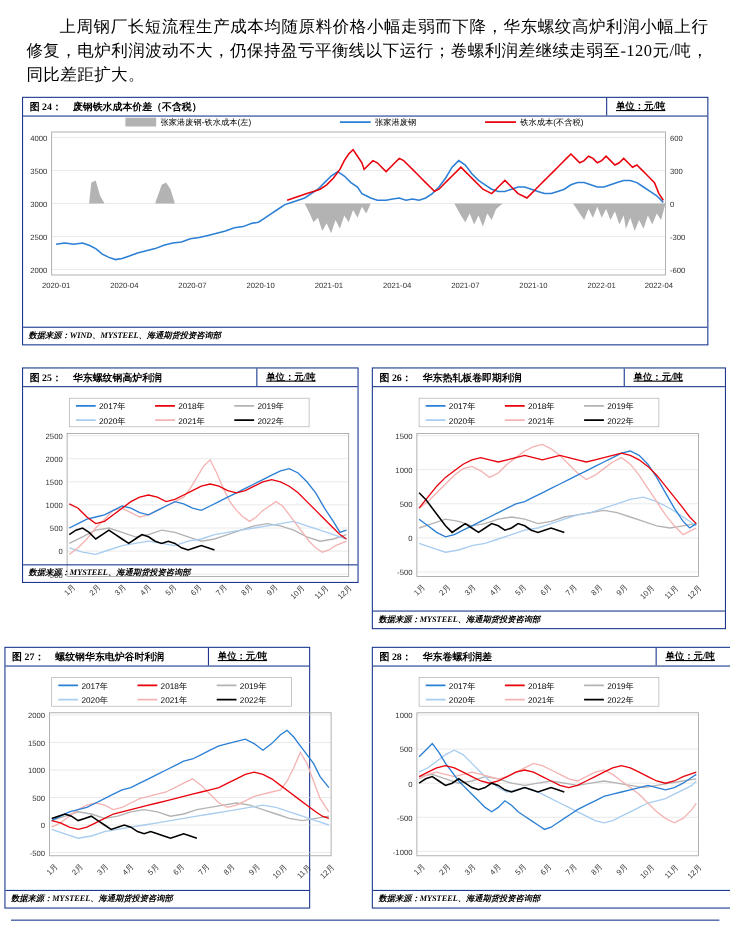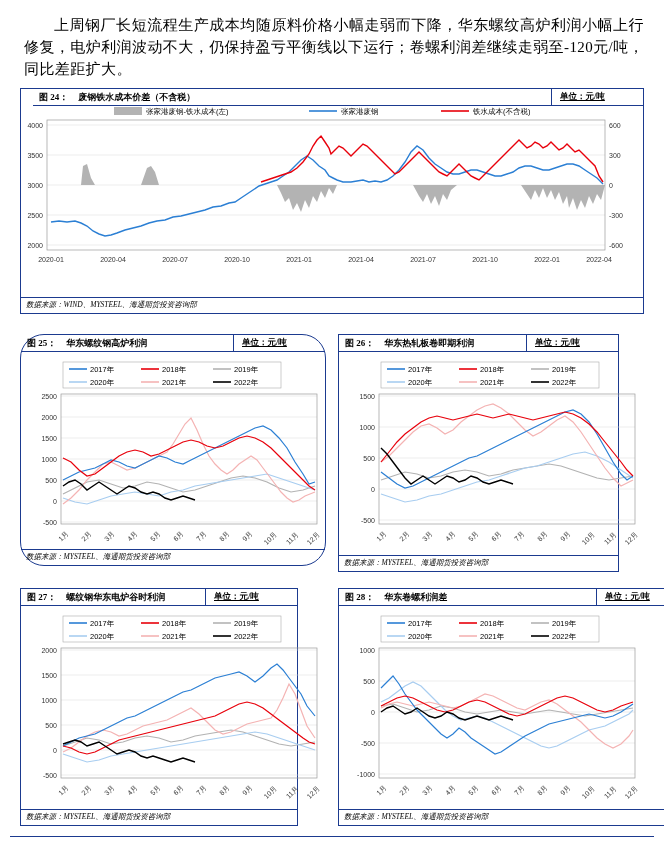--- a/index.html
+++ b/index.html
@@ -54,41 +54,41 @@
     text-decoration:underline;
   }
   .panel-foot{
     position:absolute;left:0;right:0;bottom:0;
     height:16px;
     border-top:1px solid #1b3a8f;
     box-sizing:border-box;
   }
   .panel-foot .src{
     position:absolute;left:5px;top:2px;
-    font-size:7.5px;font-weight:normal;font-style:italic;
+    font-size:7.5px;font-weight:bold;font-style:italic;
     font-family:"Liberation Serif","DejaVu Serif",serif;
     white-space:nowrap;
   }
   .plot{position:absolute;left:0;right:0;}
   svg{display:block;}
   .axlbl{font-size:7px;fill:#333;font-family:"Liberation Sans",sans-serif;}
   .axlbl-cn{font-size:7px;fill:#333;font-family:"Liberation Sans",sans-serif;}
   .legbox{font-size:7.5px;font-family:"Liberation Sans",sans-serif;fill:#000;}
   .frame{fill:none;stroke:#9a9a9a;stroke-width:0.7;}
   .gridline{stroke:#d9d9d9;stroke-width:0.5;}
   .bottomline{position:absolute;left:10px;right:10px;bottom:6px;border-top:1px solid #1b3a8f;}
 </style>
 </head>
 <body>
 
 <div class="intro">
   <p>上周钢厂长短流程生产成本均随原料价格小幅走弱而下降，华东螺纹高炉利润小幅上行修复，电炉利润波动不大，仍保持盈亏平衡线以下运行；卷螺利润差继续走弱至-120元/吨，同比差距扩大。</p>
 </div>
 
-<div class="panel" style="left:20px;top:88px;width:624px;height:226px;padding-left:12px;">
+<div class="panel" style="left:20px;top:88px;width:624px;height:226px;">
   <div class="panel-head">
     <div class="ttl">
       <span class="num">图 24：</span><span>废钢铁水成本价差（不含税）</span>
     </div>
     <div class="unit-div">
       <span class="unit">单位：元/吨</span>
     </div>
   </div>
 
   <div class="plot" style="top:1px;">
@@ -189,21 +189,21 @@
         <text class="axlbl" x="578" y="172" text-anchor="middle">2022-04</text>
       </g>
     </svg>
   </div>
 
   <div class="panel-foot">
     <span class="src">数据来源：WIND、MYSTEEL、海通期货投资咨询部</span>
   </div>
 </div>
 
-<div class="panel" style="left:20px;top:334px;width:306px;height:232px;border-radius:24px;">
+<div class="panel" style="left:20px;top:334px;width:306px;height:196px;">
   <div class="panel-head">
     <div class="ttl">
       <span class="num">图 25：</span><span>华东螺纹钢高炉利润</span>
     </div>
     <div class="unit-div">
       <span class="unit">单位：元/吨</span>
     </div>
   </div>
 
   <div class="plot" style="top:17px;">
@@ -304,21 +304,21 @@
         <text class="axlbl-cn" x="294" y="188" text-anchor="middle" transform="rotate(-45 294 188)">12月</text>
       </g>
     </svg>
   </div>
 
   <div class="panel-foot">
     <span class="src">数据来源：MYSTEEL、海通期货投资咨询部</span>
   </div>
 </div>
 
-<div class="panel" style="left:338px;top:334px;width:281px;height:238px;">
+<div class="panel" style="left:338px;top:334px;width:322px;height:238px;">
   <div class="panel-head">
     <div class="ttl">
       <span class="num">图 26：</span><span>华东热轧板卷即期利润</span>
     </div>
     <div class="unit-div">
       <span class="unit">单位：元/吨</span>
     </div>
   </div>
 
   <div class="plot" style="top:17px;">
@@ -412,21 +412,21 @@
         <text class="axlbl-cn" x="294" y="188" text-anchor="middle" transform="rotate(-45 294 188)">12月</text>
       </g>
     </svg>
   </div>
 
   <div class="panel-foot">
     <span class="src">数据来源：MYSTEEL、海通期货投资咨询部</span>
   </div>
 </div>
 
-<div class="panel" style="left:20px;top:588px;width:278px;height:238px;">
+<div class="panel" style="left:4px;top:588px;width:278px;height:238px;">
   <div class="panel-head">
     <div class="ttl">
       <span class="num">图 27：</span><span>螺纹钢华东电炉谷时利润</span>
     </div>
     <div class="unit-div">
       <span class="unit">单位：元/吨</span>
     </div>
   </div>
 
   <div class="plot" style="top:17px;">

